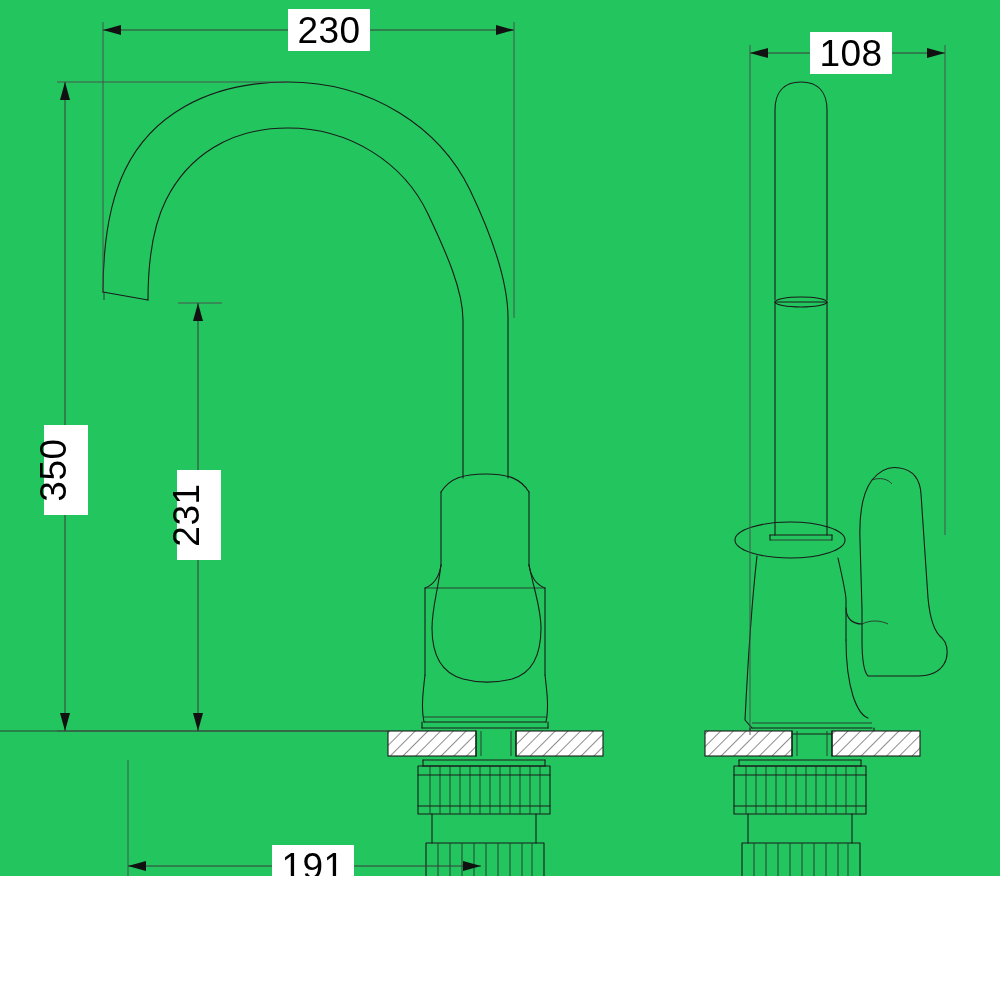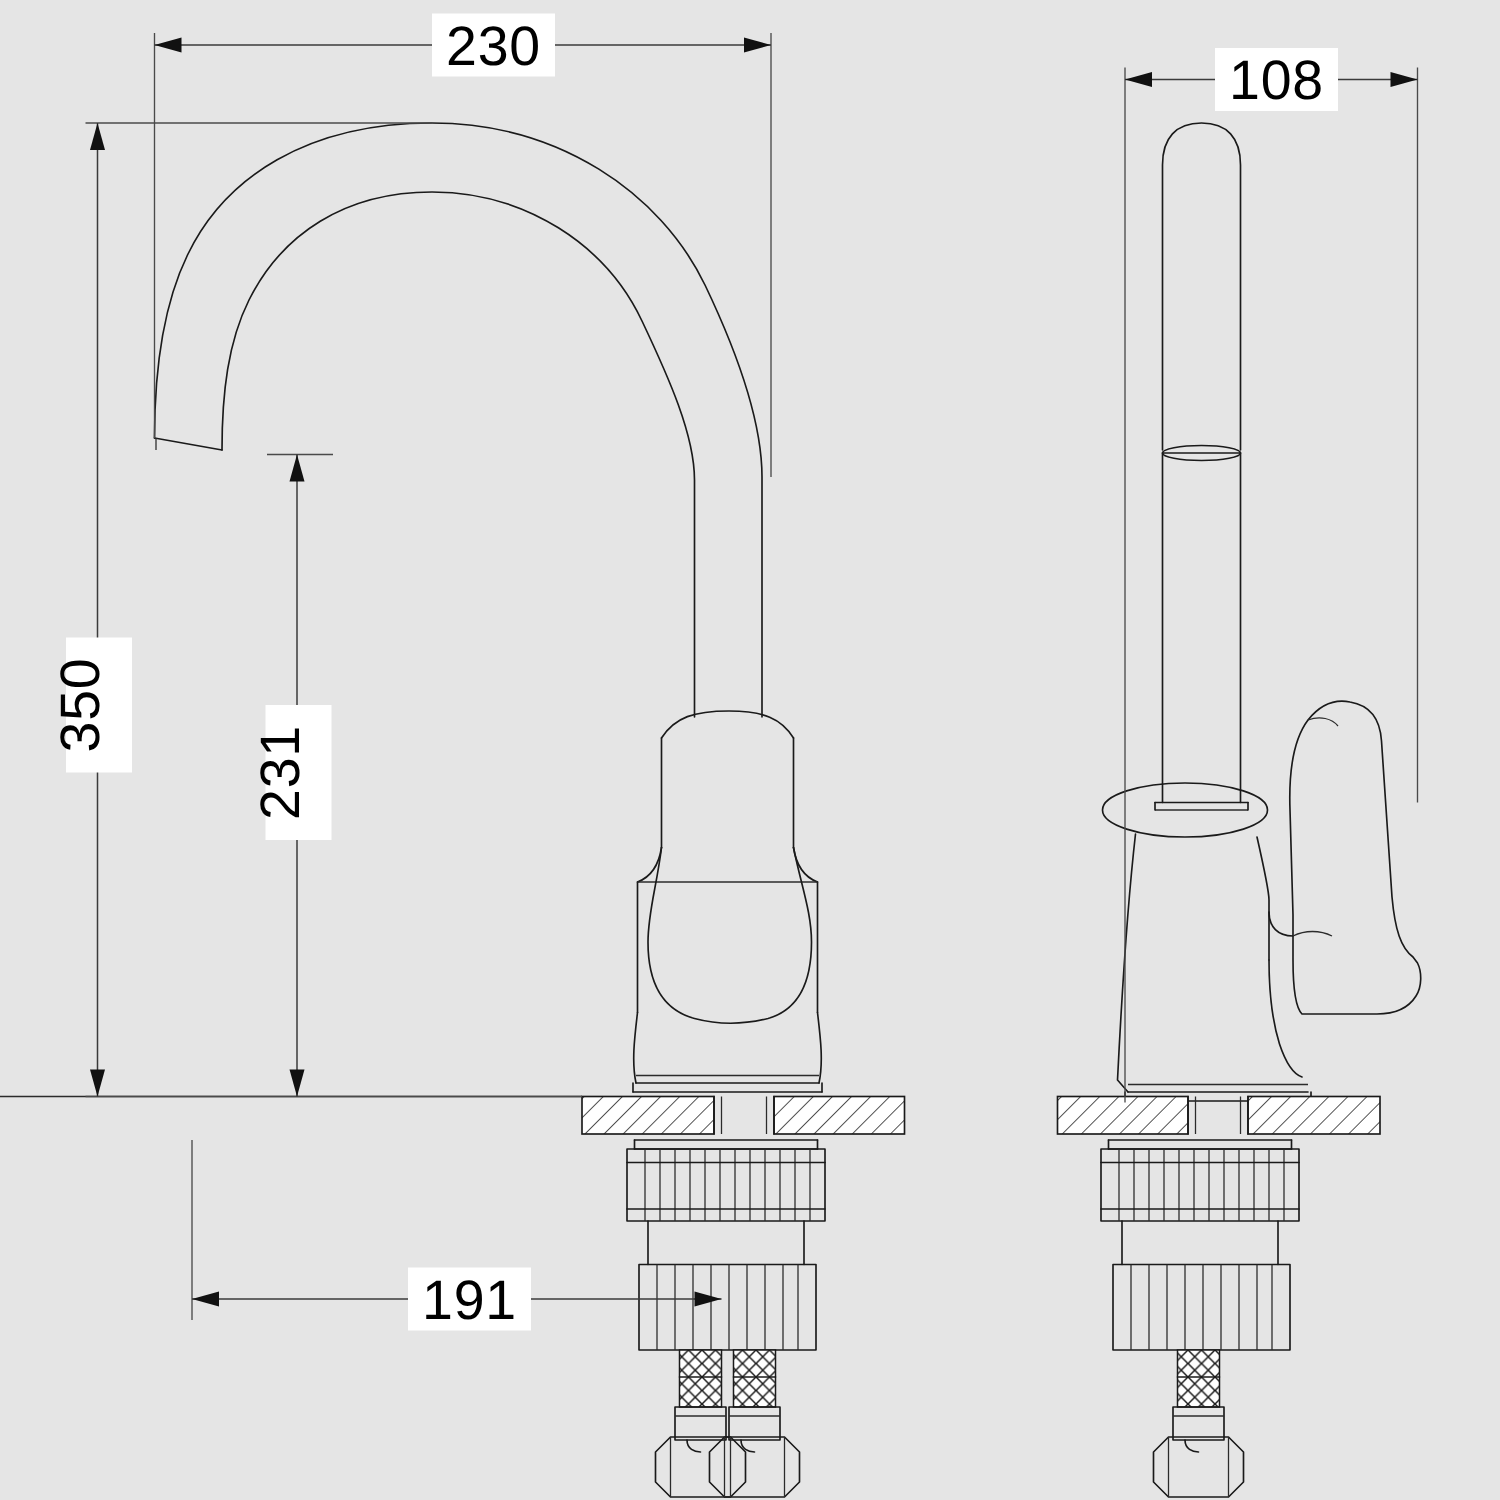--- a/index.html
+++ b/index.html
@@ -3,22 +3,22 @@
 <meta charset="utf-8">
 <style>
   html, body {
     margin: 0;
     padding: 0;
     background: #ffffff;
   }
   #page {
     position: relative;
     width: 1000px;
-    height: 1000px;
-    background: #e5e5e5;
+    height: 876px;
+    background: #22c55e;
     overflow: hidden;
     font-family: "Liberation Sans", sans-serif;
   }
   svg.drawing {
     position: absolute;
     left: 0;
     top: 0;
     width: 1000px;
     height: 1000px;
     display: block;

